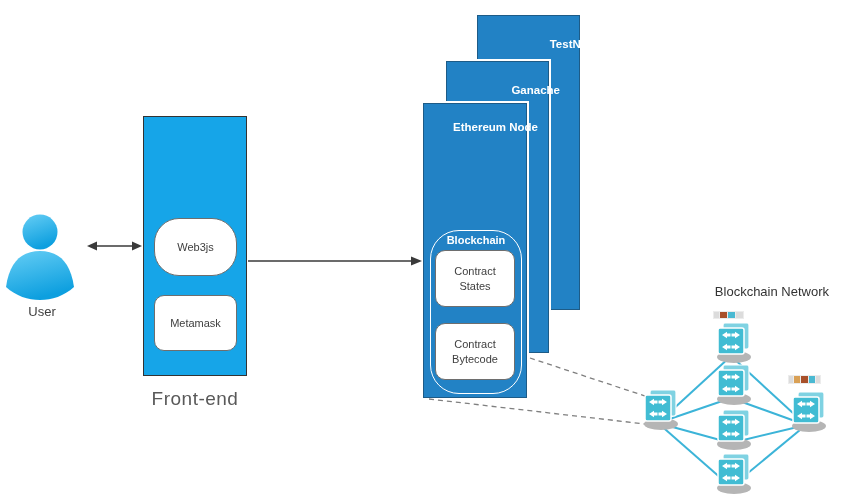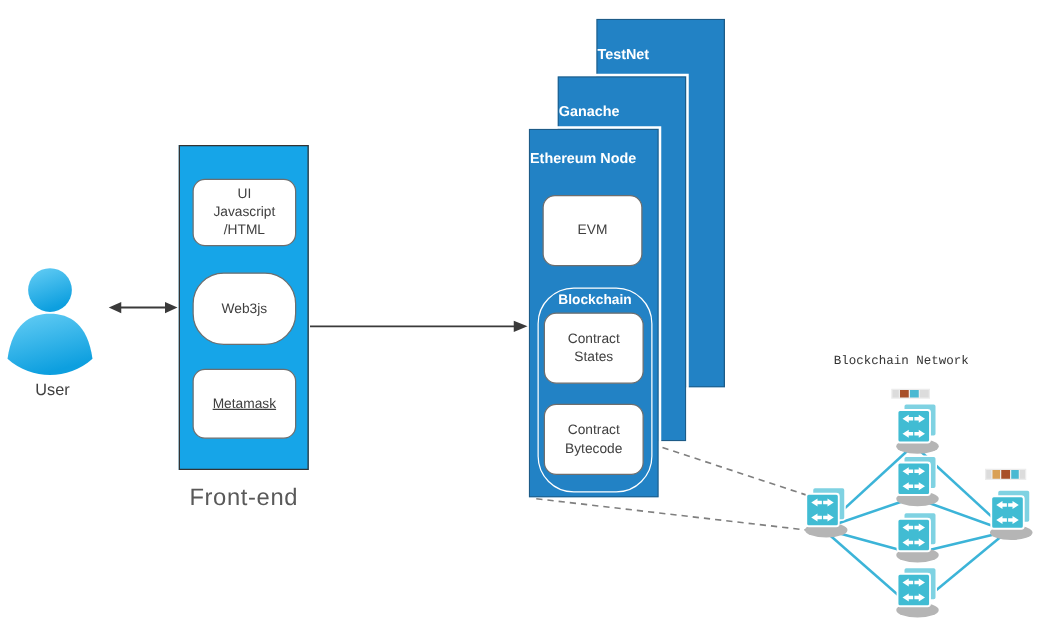--- a/index.html
+++ b/index.html
@@ -14,31 +14,31 @@
     background:#16a5e8;border:1px solid #333;box-sizing:border-box;
   }
   .module{
     position:absolute;left:10px;width:81px;background:#fff;
     border:1px solid #6e6e6e;border-radius:10px;
     display:flex;align-items:center;justify-content:center;text-align:center;
     font-size:11px;line-height:1.35;color:#404040;white-space:pre-line;
   }
   .mod-ui{top:26px;height:52px;}
   .mod-web3{top:101px;height:56px;border-radius:25px;}
-  .mod-meta{top:178px;height:54px;text-decoration:underline;}
+  .mod-meta{top:178px;height:54px;}
   
   .layer{
     background:#2282c5;border:1px solid #1d5b87;outline:2px solid #fff;
     box-sizing:border-box;
   }
   .layer-testnet{left:477px;top:15px;width:103px;height:295px;z-index:1;}
   .layer-ganache{left:446px;top:61px;width:103px;height:292px;z-index:2;}
   .layer-ethereum{left:423px;top:103px;width:104px;height:295px;z-index:3;}
   .layer-label{
-    position:absolute;left:0;width:100%;text-align:left;
+    position:absolute;left:12px;width:100%;text-align:right;
     color:#fff;font-weight:bold;font-size:11.5px;
   }
   .lbl-testnet{top:22px;}
   .lbl-ganache{top:22px;}
   .lbl-ethereum{top:17px;}
   .white-node{
     position:absolute;background:#fff;border:1px solid #6e6e6e;border-radius:10px;
     display:flex;align-items:center;justify-content:center;text-align:center;
     font-size:11px;line-height:1.35;color:#404040;white-space:pre-line;
     box-sizing:border-box;
@@ -53,21 +53,21 @@
     color:#fff;font-weight:bold;font-size:11px;
   }
   .states-box{left:4px;top:19px;width:80px;height:57px;}
   .bytecode-box{left:4px;top:92px;width:80px;height:57px;}
   
   .section-label{font-size:19px;color:#595959;text-align:center;letter-spacing:.5px;}
   .front-label{left:130px;top:388px;width:130px;}
   .back-label{left:415px;top:422px;width:130px;}
   .user-label{left:2px;top:304px;width:80px;font-size:13px;color:#404040;text-align:center;}
   .conn-label{left:254px;top:234px;width:160px;font-size:13px;color:#262626;text-align:center;letter-spacing:.3px;}
-  .network-label{left:667px;top:284px;width:162px;font-size:10px;color:#333;text-align:left;font-family:Liberation Mono, monospace;}
+  .network-label{left:667px;top:284px;width:162px;font-size:13px;color:#333;text-align:right;}
   
   #overlay{position:absolute;left:0;top:0;width:850px;height:497px;pointer-events:none;z-index:5;}
   
   .activity-bar{
     display:flex;align-items:stretch;gap:1px;background:#ececec;
     padding:1px;box-sizing:border-box;z-index:6;
   }
   .activity-bar span{display:block;}
   .seg-gray{background:#dcdcdc;}
   .seg-rust{background:#a8502a;}
@@ -134,38 +134,34 @@
     <use href="#switch" x="789" y="389" width="40" height="44"></use>
     <use href="#switch" x="714" y="320" width="40" height="44"></use>
     <use href="#switch" x="714" y="362" width="40" height="44"></use>
     <use href="#switch" x="714" y="407" width="40" height="44"></use>
     <use href="#switch" x="714" y="451" width="40" height="44"></use>
   </svg>
 
   <div class="abs user-label">User</div>
 
   <div class="abs frontend-box">
-    <div class="module mod-ui">UI
-Javascript
-/HTML</div>
     <div class="module mod-web3">Web3js</div>
     <div class="module mod-meta">Metamask</div>
   </div>
   <div class="abs section-label front-label">Front-end</div>
 
 
   <div class="abs layer layer-testnet">
     <div class="layer-label lbl-testnet">TestNet</div>
   </div>
   <div class="abs layer layer-ganache">
     <div class="layer-label lbl-ganache">Ganache</div>
   </div>
   <div class="abs layer layer-ethereum">
     <div class="layer-label lbl-ethereum">Ethereum Node</div>
-    <div class="white-node evm-box">EVM</div>
     <div class="blockchain-group">
       <div class="blockchain-label">Blockchain</div>
       <div class="white-node states-box">Contract
 States</div>
       <div class="white-node bytecode-box">Contract
 Bytecode</div>
     </div>
   </div>
 
   <div class="abs network-label">Blockchain Network</div>

